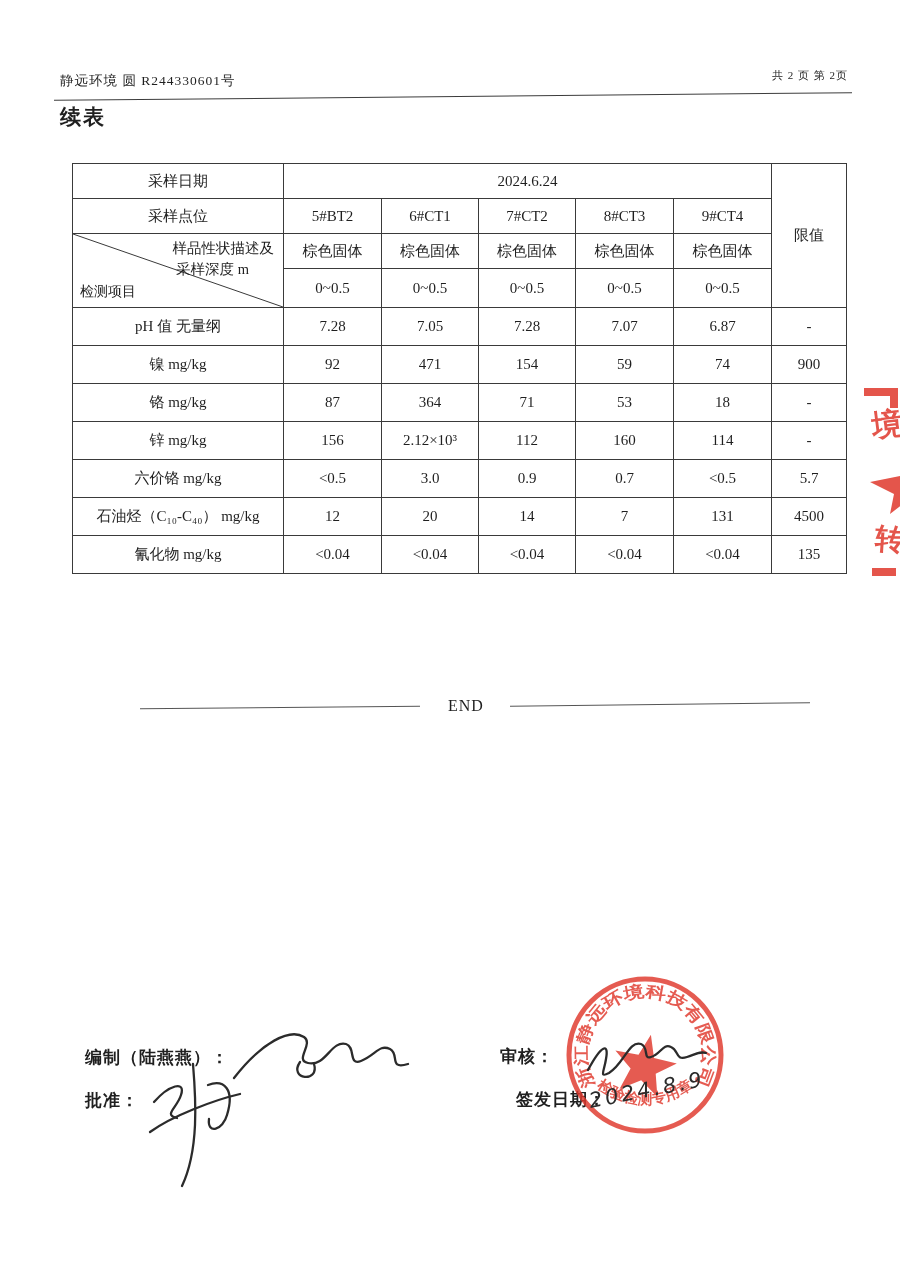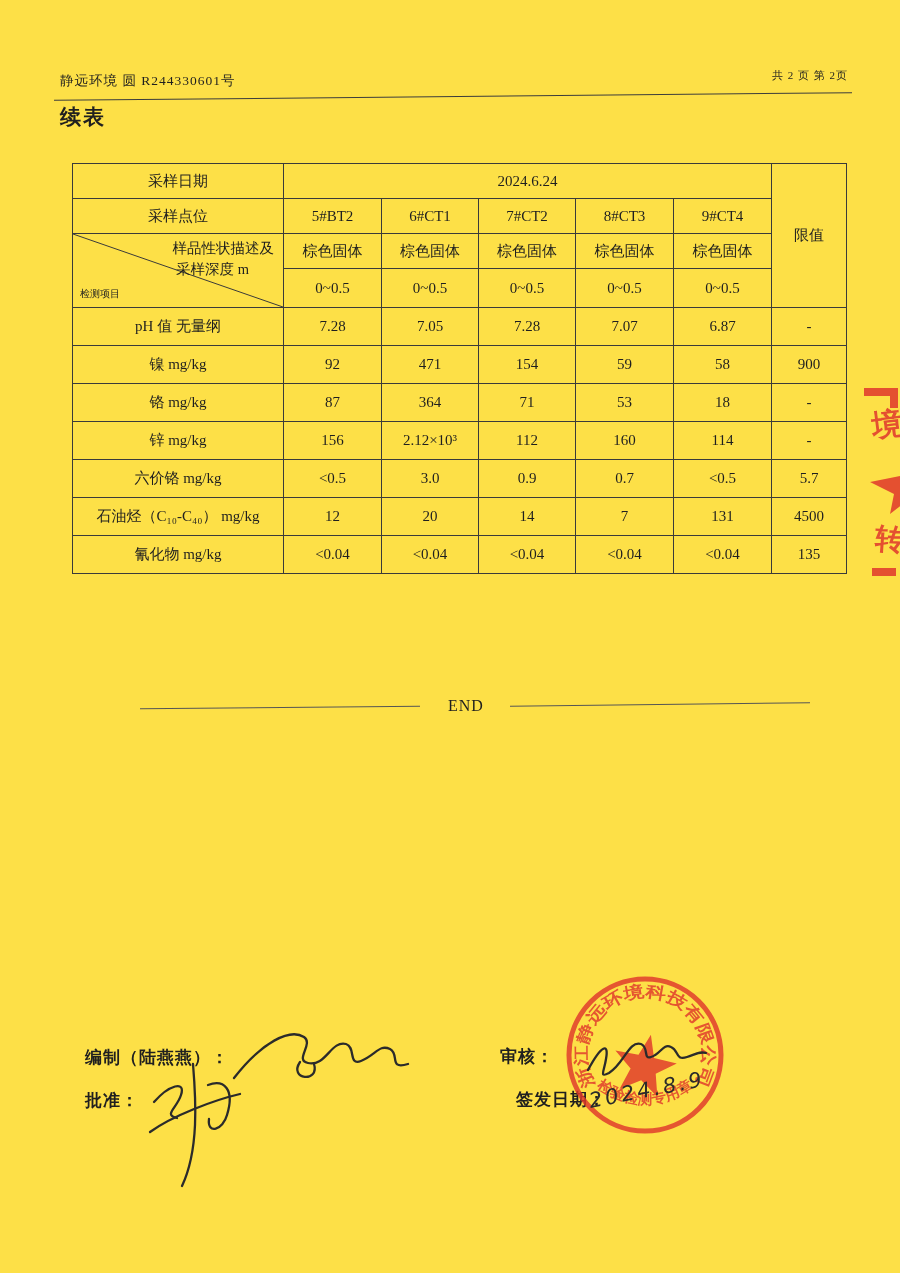--- a/index.html
+++ b/index.html
@@ -1,16 +1,16 @@
 <!DOCTYPE html>
 <html><head>
 <meta charset="utf-8">
 <style>
   html,body{margin:0;padding:0;background:#888;}
-  .page{position:relative;width:900px;height:1273px;background:#fde047;margin:0 auto;
+  .page{position:relative;width:900px;height:1273px;background:#ffffff;margin:0 auto;
         font-family:"Liberation Serif", serif;color:#1f1f1f;overflow:hidden;}
 
   
   .hdr-left{position:absolute;left:60px;top:72px;font-size:13.5px;letter-spacing:1px;}
   .hdr-right{position:absolute;right:52px;top:68px;font-size:11px;letter-spacing:1px;}
   .hdr-rule{position:absolute;left:54px;right:48px;top:96px;height:0;
             border-top:1.6px solid #3c3c3c;transform:rotate(-0.55deg);}
 
   
   .doc-title{position:absolute;left:60px;top:103px;font-size:21px;font-weight:bold;letter-spacing:2px;}
@@ -18,21 +18,21 @@
   
   table.rpt{position:absolute;left:72px;top:163px;width:774px;border-collapse:collapse;
             table-layout:fixed;font-size:15px;font-family:Liberation Serif, serif;}
   table.rpt td{border:1px solid #3a3a3a;text-align:center;vertical-align:middle;
                padding:0 2px;overflow:hidden;}
   tr.hr{height:35px;} tr.hr4{height:39px;} tr.dr{height:38px;margin-left:37px;}
   td.diag{position:relative;padding:0;}
   td.diag svg.dline{position:absolute;left:0;top:0;width:100%;height:100%;}
   td.diag .d-top{position:absolute;right:9px;top:5px;font-size:14.5px;}
   td.diag .d-mid{position:absolute;right:34px;top:26px;font-size:14.5px;text-align:right;}
-  td.diag .d-bot{position:absolute;left:7px;bottom:6px;font-size:10px;}
+  td.diag .d-bot{position:absolute;left:7px;bottom:6px;font-size:14px;}
 
   
   .notes{position:absolute;left:60px;top:578px;width:796px;font-size:15px;line-height:1.6;}
   .notes .ind{padding-left:58px;}
 
   
   .end-wrap{position:absolute;left:0;top:694px;width:900px;height:30px;}
   .end-line-l{position:absolute;left:140px;top:13px;width:280px;border-top:1.6px solid #555;transform:rotate(-0.5deg);}
   .end-line-r{position:absolute;left:510px;top:10px;width:300px;border-top:1.6px solid #555;transform:rotate(-0.7deg);}
   .end-text{position:absolute;left:448px;top:3px;font-size:16px;letter-spacing:1px;}
@@ -120,21 +120,21 @@
       <td>7.07</td>
       <td>6.87</td>
       <td>-</td>
     </tr>
     <tr class="dr">
       <td>镍  mg/kg</td>
       <td>92</td>
       <td>471</td>
       <td>154</td>
       <td>59</td>
-      <td>58</td>
+      <td>74</td>
       <td>900</td>
     </tr>
     <tr class="dr">
       <td>铬  mg/kg</td>
       <td>87</td>
       <td>364</td>
       <td>71</td>
       <td>53</td>
       <td>18</td>
       <td>-</td>

